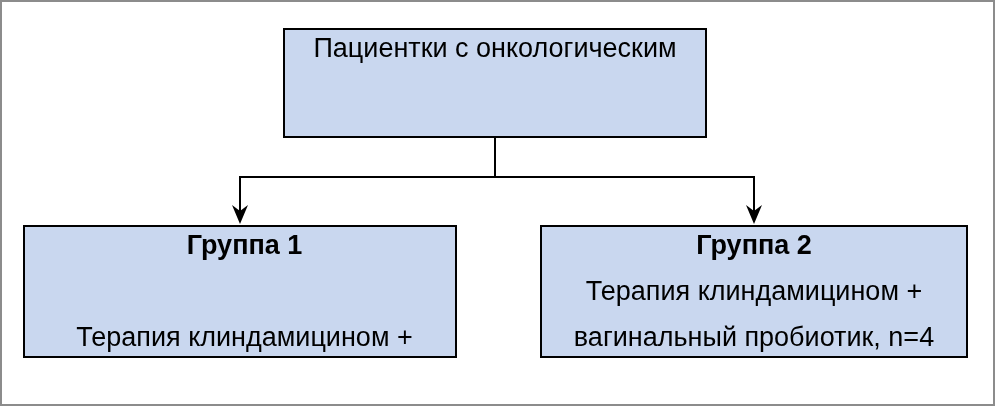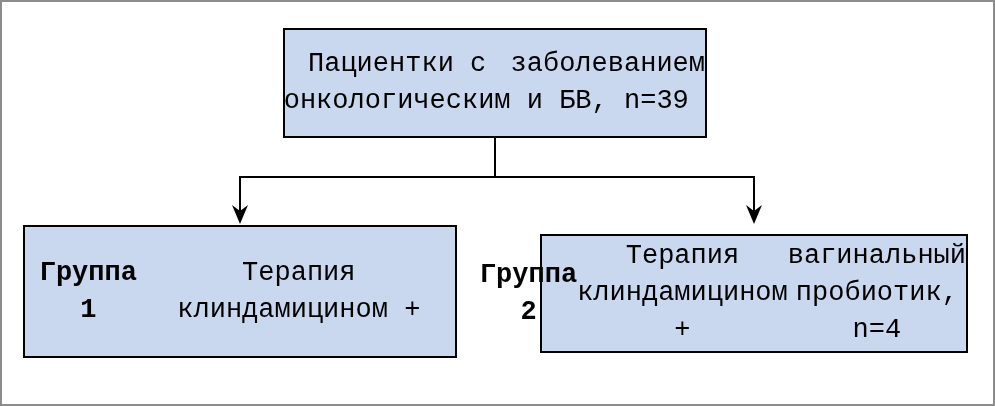--- a/index.html
+++ b/index.html
@@ -19,31 +19,30 @@
     position: absolute;
     left: 0; top: 0;
     width: 991px; height: 402px;
   }
   .node {
     position: absolute;
     background: #c9d7ef;
     border: 2px solid #000000;
     color: #000000;
     display: flex;
-    flex-direction: row;
-    justify-content: flex-end;
+    flex-direction: column;
+    justify-content: space-between;
     align-items: center;
     text-align: center;
     font-size: 27px;
     line-height: 37px;
-    font-family: Liberation Mono, monospace;
   }
   .node-root { left: 281px; top: 26px;  width: 424px; height: 110px; }
   .node-g1   { left: 21px;  top: 223px; width: 434px; height: 133px; padding-left: 9px; }
-  .node-g2   { left: 538px; top: 232px; width: 428px; height: 119px; }
+  .node-g2   { left: 538px; top: 223px; width: 428px; height: 133px; }
   .node-title { font-weight: bold; }
 </style>
 </head>
 <body>
 
 <div class="frame">
 
   <svg class="connectors" viewBox="0 0 991 402" xmlns="http://www.w3.org/2000/svg">
 
     <path d="M493 136 V175" stroke="#000000" stroke-width="2" fill="none"></path>
@@ -52,21 +51,20 @@
 
     <path d="M238 174 V209" stroke="#000000" stroke-width="2" fill="none"></path>
     <polygon points="238,222 230,203 238,209 246,203" fill="#000000"></polygon>
 
     <path d="M752 174 V209" stroke="#000000" stroke-width="2" fill="none"></path>
     <polygon points="752,222 744,203 752,209 760,203" fill="#000000"></polygon>
   </svg>
 
   <div class="node node-root">
     <div>Пациентки с онкологическим</div>
-    <div>заболеванием и БВ, n=39</div>
   </div>
 
   <div class="node node-g1">
     <div class="node-title">Группа 1</div>
     <div>Терапия клиндамицином +</div>
   </div>
 
   <div class="node node-g2">
     <div class="node-title">Группа 2</div>
     <div>Терапия клиндамицином +</div>

